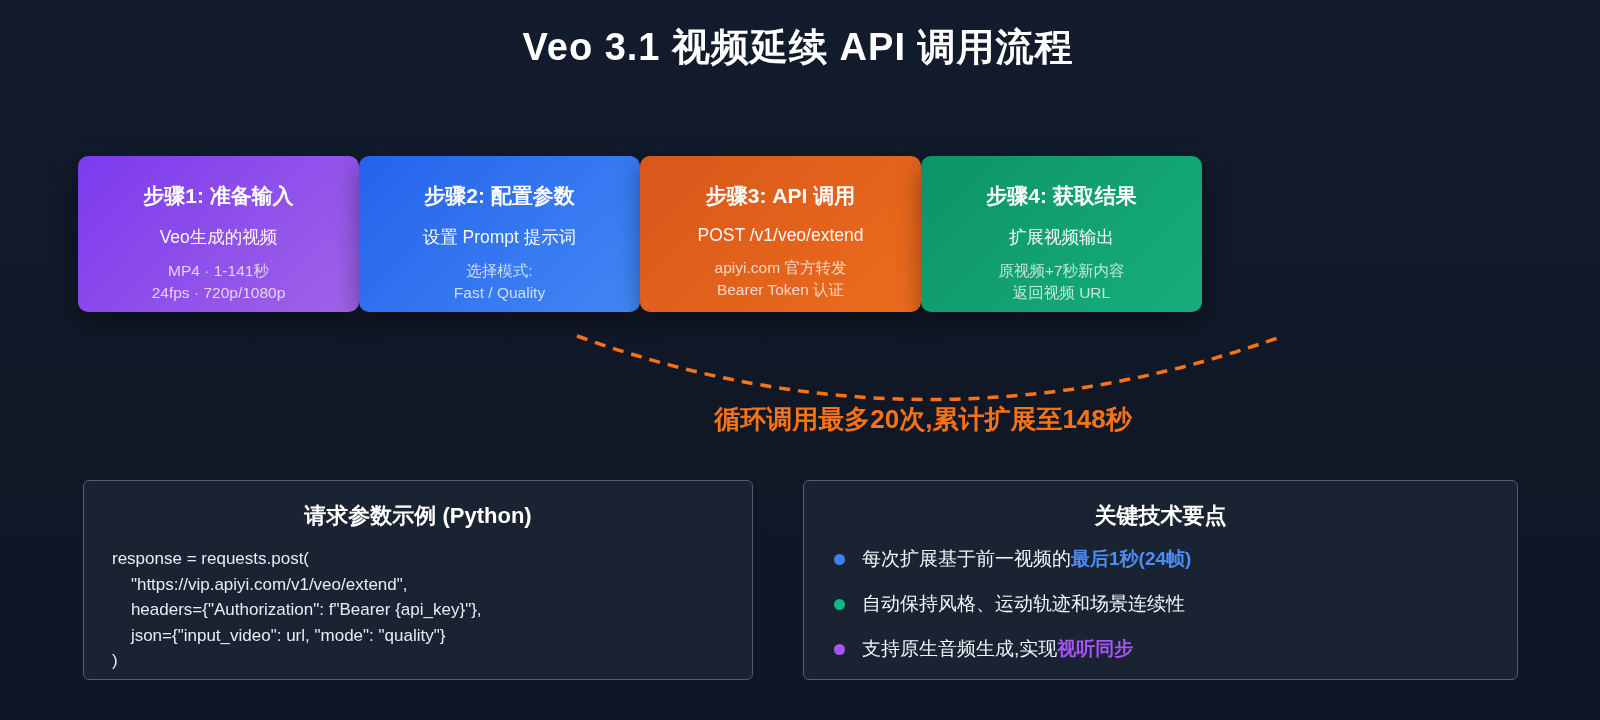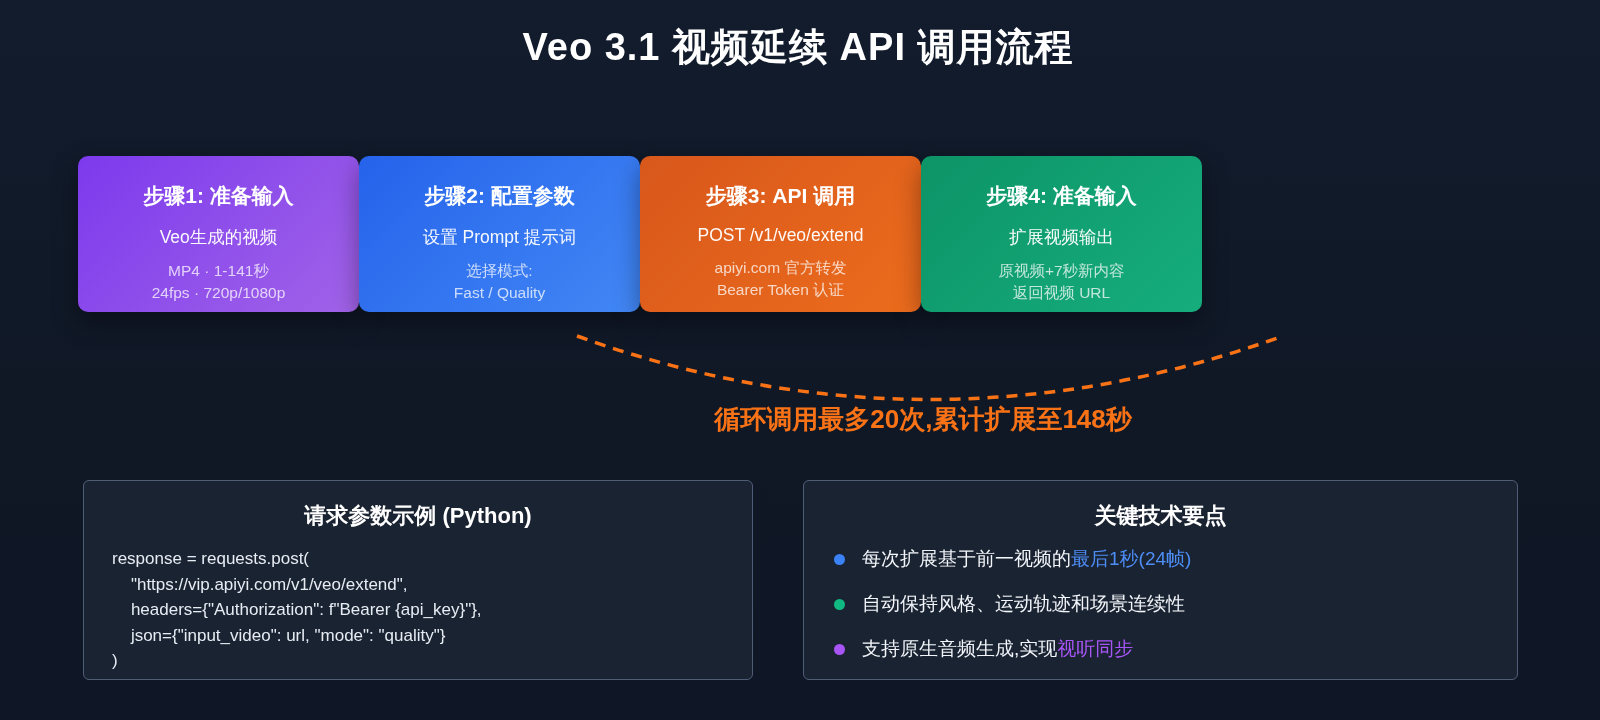--- a/index.html
+++ b/index.html
@@ -47,21 +47,21 @@
     background:#1a2331; border:1.5px solid #4f5e76;
   }
   .code-panel   { width:670px; padding:20px 28px; }
   .points-panel { width:715px; padding:20px 30px; }
   .panel-title { margin:0 0 15px; text-align:center; color:#ffffff; font-size:22px; font-weight:bold; }
   .code { margin:0; }
   .code-line { white-space:pre; font-size:17px; line-height:1.5; color:#e7ecf4; }
   .points-list { list-style:none; margin:10px 0 0; padding:0; }
   .point { display:flex; align-items:center; margin-bottom:19px; font-size:19px; color:#f2f5fa; }
   .dot { width:11px; height:11px; border-radius:50%; margin-right:17px; flex:none; }
-  .pt-highlight { font-weight:normal; }
+  .pt-highlight { font-weight:bold; }
 </style>
 </head>
 <body>
 
 <div class="stage">
 
   <h1 class="page-title">Veo 3.1 视频延续 API 调用流程</h1>
 
   <div class="flow-row" style="--ac: #64a0f5;">
 
@@ -95,21 +95,21 @@
       <div class="step-detail">apiyi.com 官方转发</div>
       <div class="step-detail">Bearer Token 认证</div>
     </div>
 
     <div class="arrow">
       <div class="shaft"></div>
       <div class="head"></div>
     </div>
 
     <div class="step" style="--from: #0d9467; --to: #16ad7c;">
-      <h2 class="step-title">步骤4: 准备输入</h2>
+      <h2 class="step-title">步骤4: 获取结果</h2>
       <div class="step-sub">扩展视频输出</div>
       <div class="step-detail">原视频+7秒新内容</div>
       <div class="step-detail">返回视频 URL</div>
     </div>
 
   </div>
 
   <svg class="loop-curve" width="1600" height="720" viewBox="0 0 1600 720">
     <path d="M 577 336 Q 930 463 1283 336" fill="none" stroke="#f97316" stroke-width="3.5" stroke-dasharray="11 8"></path>
   </svg>

